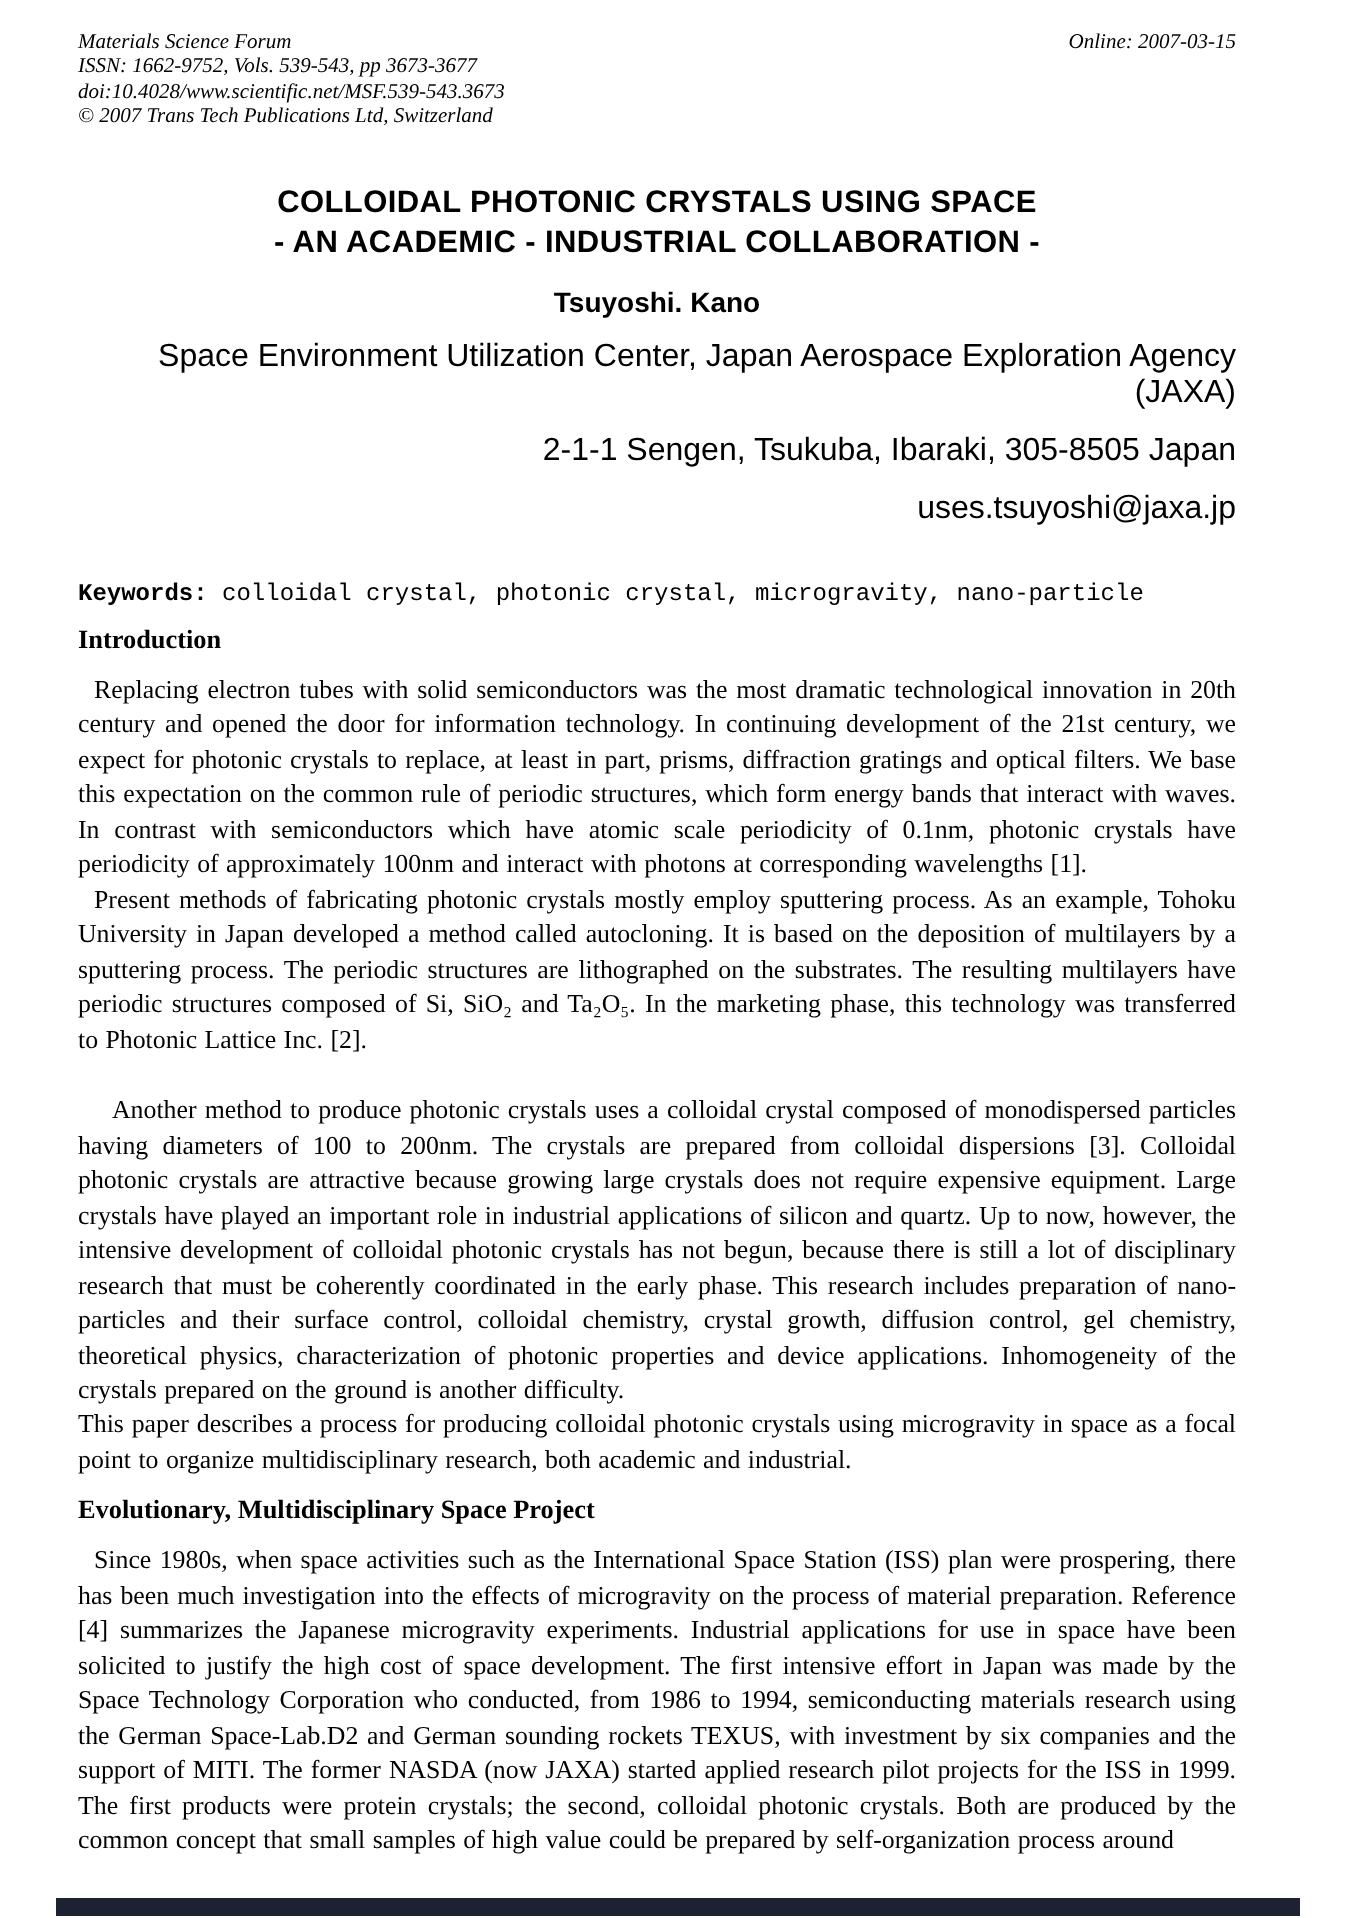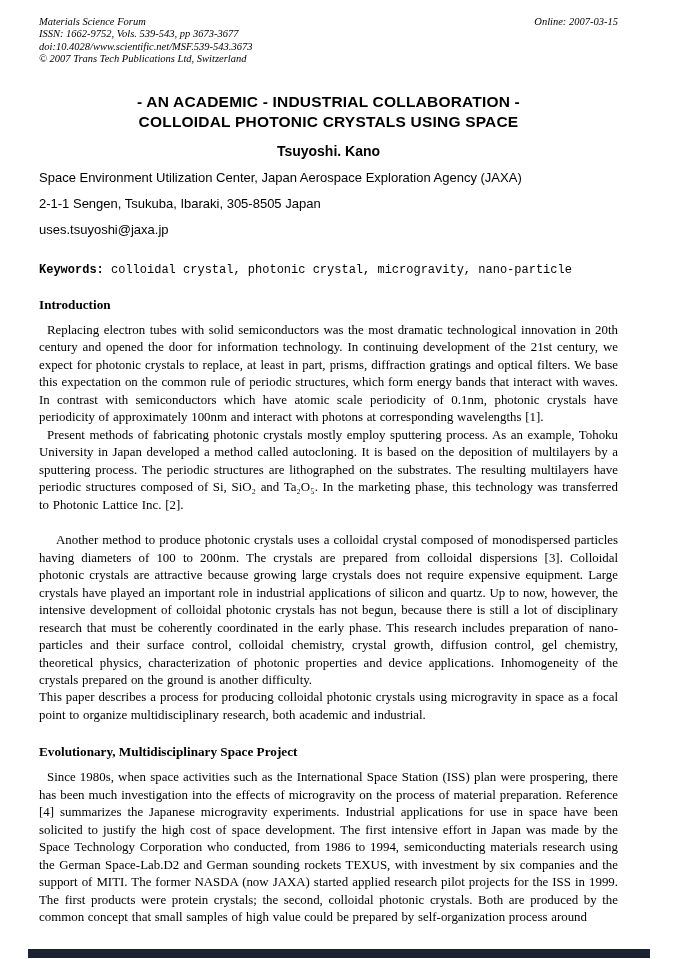--- a/index.html
+++ b/index.html
@@ -41,36 +41,36 @@
   .paper-title span { display: block; }
   .author-name {
     margin-top: 11px;
     text-align: center;
     font-family: "Liberation Sans", sans-serif;
     font-size: 14px;
     font-weight: bold;
   }
   .affil-line {
     margin-top: 11px;
-    text-align: left;
+    text-align: right;
     font-family: "Liberation Sans", sans-serif;
-    font-size: 13px;
+    font-size: 16px;
   }
 
   
   .keywords-line {
     margin-top: 26px;
     font-family: Liberation Mono, monospace;
     font-size: 12px;
   }
   .keywords-line .kw-label { font-weight: bold; }
 
   
   .section-heading {
-    margin-top: 20px;
+    margin-top: 8px;
     margin-bottom: 9px;
     font-family: "Liberation Serif", serif;
     font-weight: bold;
     font-size: 13.2px;
   }
   .body-para {
     font-family: "Liberation Serif", serif;
     font-size: 12.9px;
     line-height: 1.355;
     text-align: justify;
@@ -99,22 +99,22 @@
     <div class="left">
       <div>Materials Science Forum</div>
       <div>ISSN: 1662-9752, Vols. 539-543, pp 3673-3677</div>
       <div>doi:10.4028/www.scientific.net/MSF.539-543.3673</div>
       <div>© 2007 Trans Tech Publications Ltd, Switzerland</div>
     </div>
     <div class="right">Online: 2007-03-15</div>
   </div>
 
   <h1 class="paper-title">
+    <span>COLLOIDAL PHOTONIC CRYSTALS USING SPACE</span>
     <span>- AN ACADEMIC - INDUSTRIAL COLLABORATION -</span>
-    <span>COLLOIDAL PHOTONIC CRYSTALS USING SPACE</span>
   </h1>
 
   <div class="author-name">Tsuyoshi. Kano</div>
   <div class="affil-line">Space Environment Utilization Center, Japan Aerospace Exploration Agency (JAXA)</div>
   <div class="affil-line">2-1-1 Sengen, Tsukuba, Ibaraki, 305-8505 Japan</div>
   <div class="affil-line">uses.tsuyoshi@jaxa.jp</div>
 
   <p class="keywords-line"><span class="kw-label">Keywords:</span><span> colloidal crystal, photonic crystal, microgravity, nano-particle</span></p>
 
   <h2 class="section-heading">Introduction</h2>

